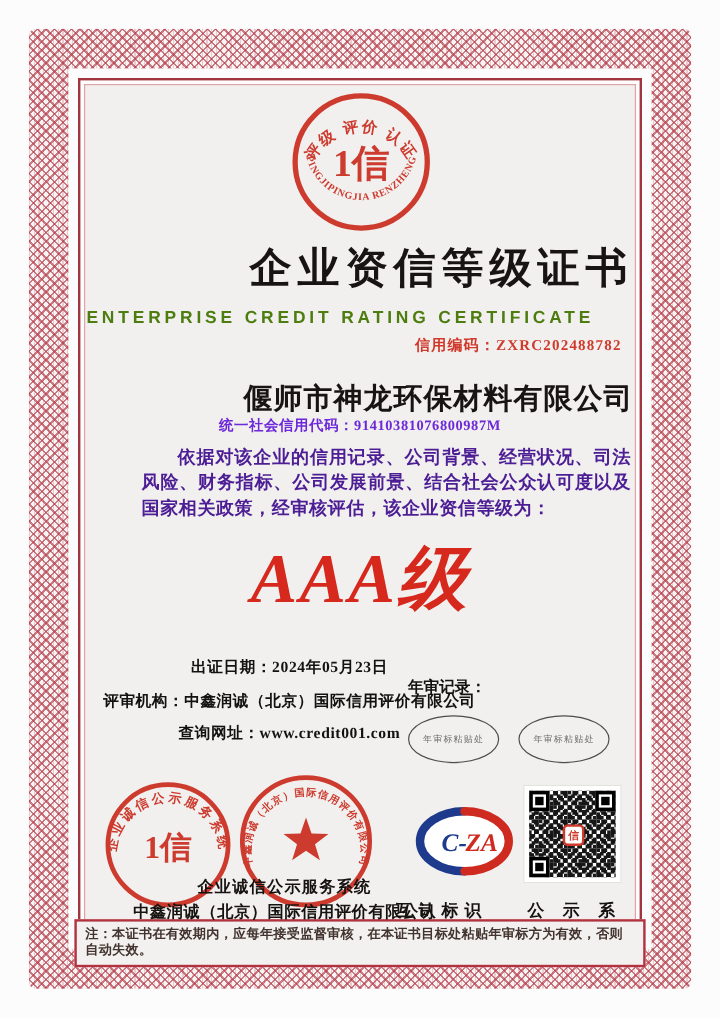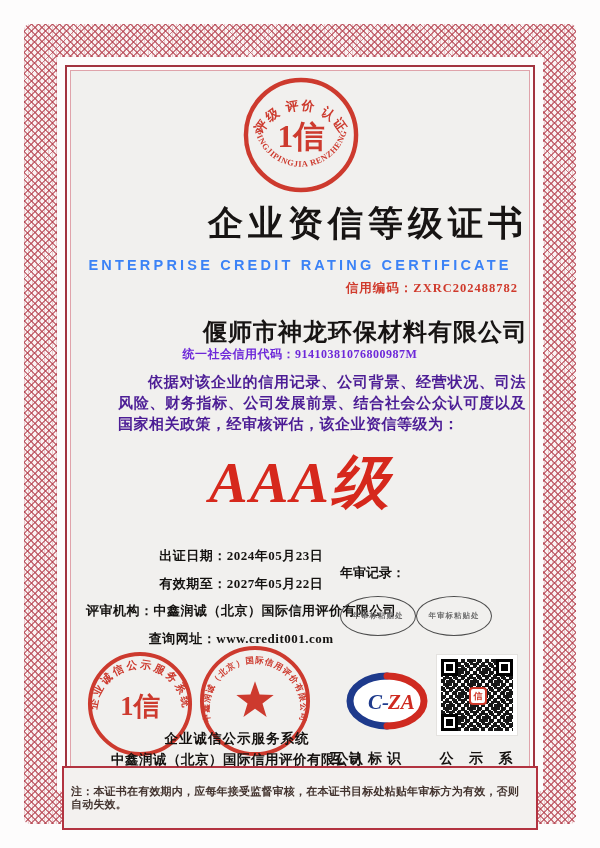--- a/index.html
+++ b/index.html
@@ -22,44 +22,44 @@
   .inner-frame { position:absolute; inset:65px; border:2px solid #a23440; }
   .inner-frame2 { position:absolute; inset:70px; border:1px solid #dfa3aa; background:#f1f0ee; }
 
   .content { position:absolute; inset:72px; }
 
   
   .top-seal { position:absolute; left:170px; top:4px; width:118px; height:118px; }
 
   .title { position:absolute; left:0; right:0; top:128px; text-align:right;
     font-size:35px; font-weight:bold; color:#171413; letter-spacing:5px; }
-  .subtitle { position:absolute; left:0; right:0; top:185px; text-align:center;
+  .subtitle { position:absolute; left:0; right:0; top:185px; 
     font-family:"Liberation Sans","DejaVu Sans",sans-serif;
-    font-size:14.5px; font-weight:bold; color:#3b82f6; letter-spacing:3.2px; }
+    font-size:14.5px; font-weight:bold; color:#4d7c0f; letter-spacing:3.2px; }
   .credit-code { position:absolute; right:10px; top:208px; font-size:12.5px; font-weight:bold;
     color:#d03a2c; letter-spacing:1px; }
 
   .company { position:absolute; left:0; right:0; top:244px; text-align:right;
     font-size:24px; font-weight:bold; color:#171413; letter-spacing:1px; }
   .uscc { position:absolute; left:0; right:0; top:274px; text-align:center;
     font-size:12px; font-weight:bold; color:#6d28d9; letter-spacing:.5px; }
 
   .paragraph { position:absolute; left:2px; right:2px; top:300px;
     font-size:15px; font-weight:bold; color:#4c1d95; line-height:21px;
     text-indent:2em; text-align:justify; letter-spacing:.5px;margin-left:44px; }
 
   .rating { position:absolute; left:0; right:0; top:372px; text-align:center;
     font-size:58px; font-weight:bold; font-style:italic; color:#d6281c; letter-spacing:2px; }
 
   .details { position:absolute; left:14px; top:475px;text-align:center; }
   .detail-row { font-size:13px; font-weight:bold; color:#141210; margin-bottom:9.5px; letter-spacing:.5px; }
 
   .annual { position:absolute; left:268px; top:492px; width:190px; }
   .annual-label { font-size:13px; font-weight:bold; color:#141210; }
-  .stickers { display:flex; margin-top:14px;font-weight:bold; }
+  .stickers { display:flex; gap:16px; margin-top:14px; }
   .sticker { width:76px; height:40px; border:1.5px solid #4d4d4d; border-radius:50%;
     display:flex; align-items:center; justify-content:center;
     font-size:7.5px; color:#6e6e6e; letter-spacing:1px; background:transparent; }
 
   
   .seal-left { position:absolute; left:14px; top:578px; width:108px; height:108px; z-index:1; }
   .seal-right { position:absolute; left:126px; top:572px; width:114px; height:114px; z-index:1; }
   .seal-captions { position:absolute; left:0; top:658px; width:330px; text-align:center; z-index:2; }
   .seal-caption1 { font-size:13.5px; font-weight:bold; color:#151210; letter-spacing:1px; }
   .seal-caption2 { font-size:13.5px; font-weight:bold; color:#151210; letter-spacing:.5px; margin-top:3px; }
@@ -78,21 +78,21 @@
     background-image:linear-gradient(#000,#000); background-size:7px 7px;
     background-position:center; background-repeat:no-repeat; }
   .finder.tl { left:0; top:0; } .finder.tr { right:0; top:0; } .finder.bl { left:0; bottom:0; }
   .qr-logo { position:absolute; left:28px; top:28px; width:18px; height:18px; background:#fff;
     border:2px solid #d03a2c; border-radius:4px; display:flex; align-items:center; justify-content:center;
     font-size:9px; font-weight:bold; color:#d03a2c; }
   .qr-label { position:absolute; left:364px; top:678px; width:86px; text-align:center;
     font-size:14px; font-weight:bold; color:#151210; letter-spacing:6px; }
 
   .note-box { position:absolute; left:-10px; right:-10px; top:694px; border:2px solid #b23340;
-    background:#f3f1ef; padding:17px 7px; }
+    background:#f3f1ef; padding:5px 7px; }
   .note-text { font-size:11px; font-weight:bold; color:#43342f; letter-spacing:.2px; line-height:13px; }
 
   svg text { font-family:"Liberation Serif","DejaVu Serif",serif; }
 </style>
 </head>
 <body>
 
 <div class="page">
   <div class="guilloche"></div>
   <div class="white-gap"></div>
@@ -124,21 +124,20 @@
 
     <div class="company">偃师市神龙环保材料有限公司</div>
     <div class="uscc">统一社会信用代码：91410381076800987M</div>
 
     <div class="paragraph">依据对该企业的信用记录、公司背景、经营状况、司法风险、财务指标、公司发展前景、结合社会公众认可度以及国家相关政策，经审核评估，该企业资信等级为：</div>
 
     <div class="rating">AAA级</div>
 
     <div class="details">
       <div class="detail-row"><span>出证日期：</span><span>2024年05月23日</span></div>
-      <div class="detail-row"><span>有效期至：</span><span>2027年05月22日</span></div>
       <div class="detail-row"><span>评审机构：</span><span>中鑫润诚（北京）国际信用评价有限公司</span></div>
       <div class="detail-row"><span>查询网址：</span><span>www.credit001.com</span></div>
     </div>
 
     <div class="annual">
       <div class="annual-label">年审记录：</div>
       <div class="stickers">
         <div class="sticker">年审标粘贴处</div>
         <div class="sticker">年审标粘贴处</div>
       </div>

